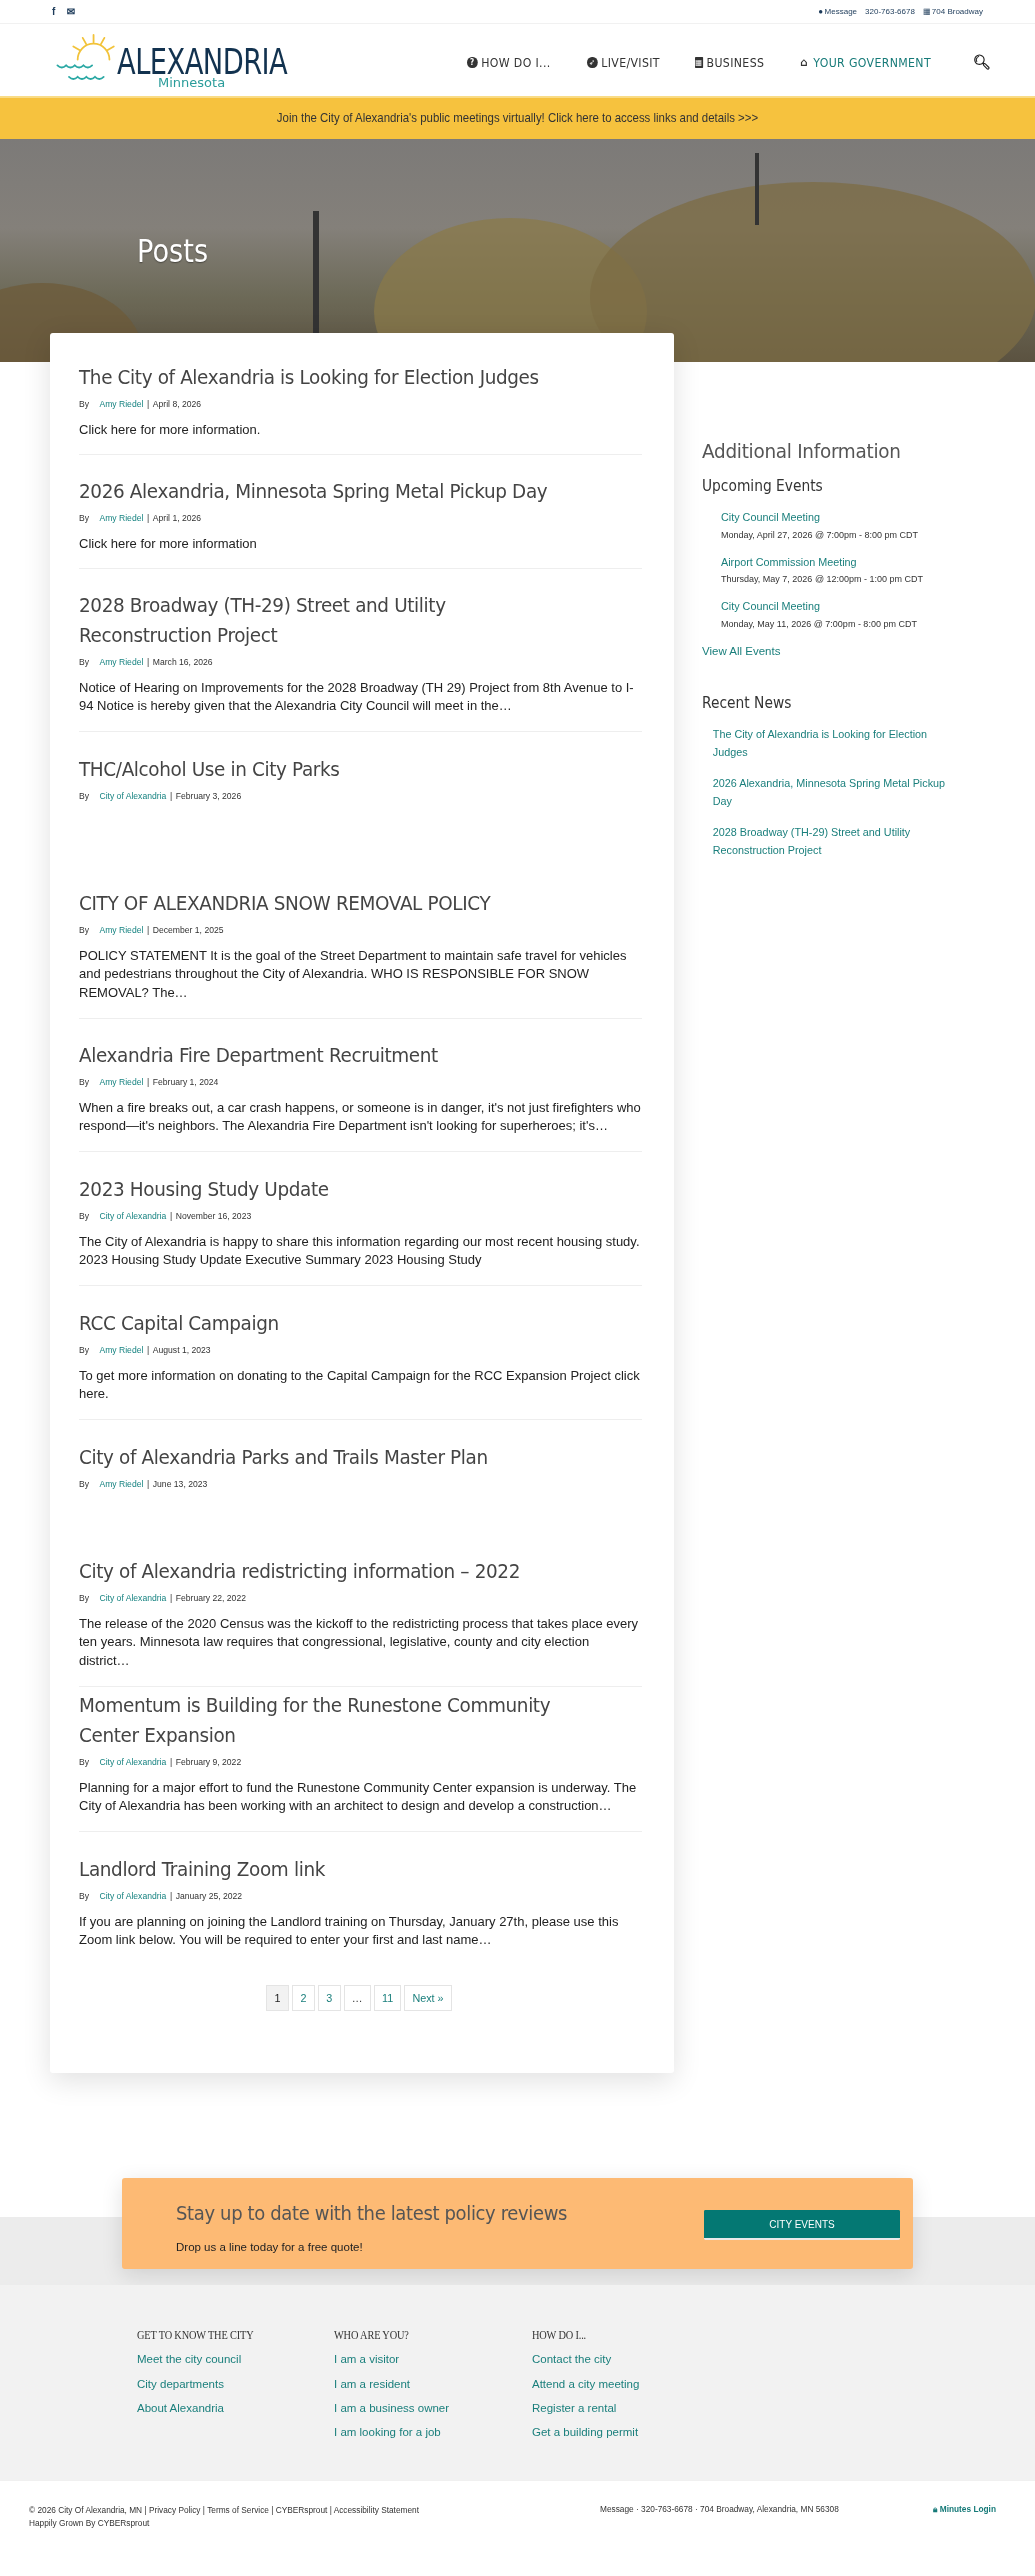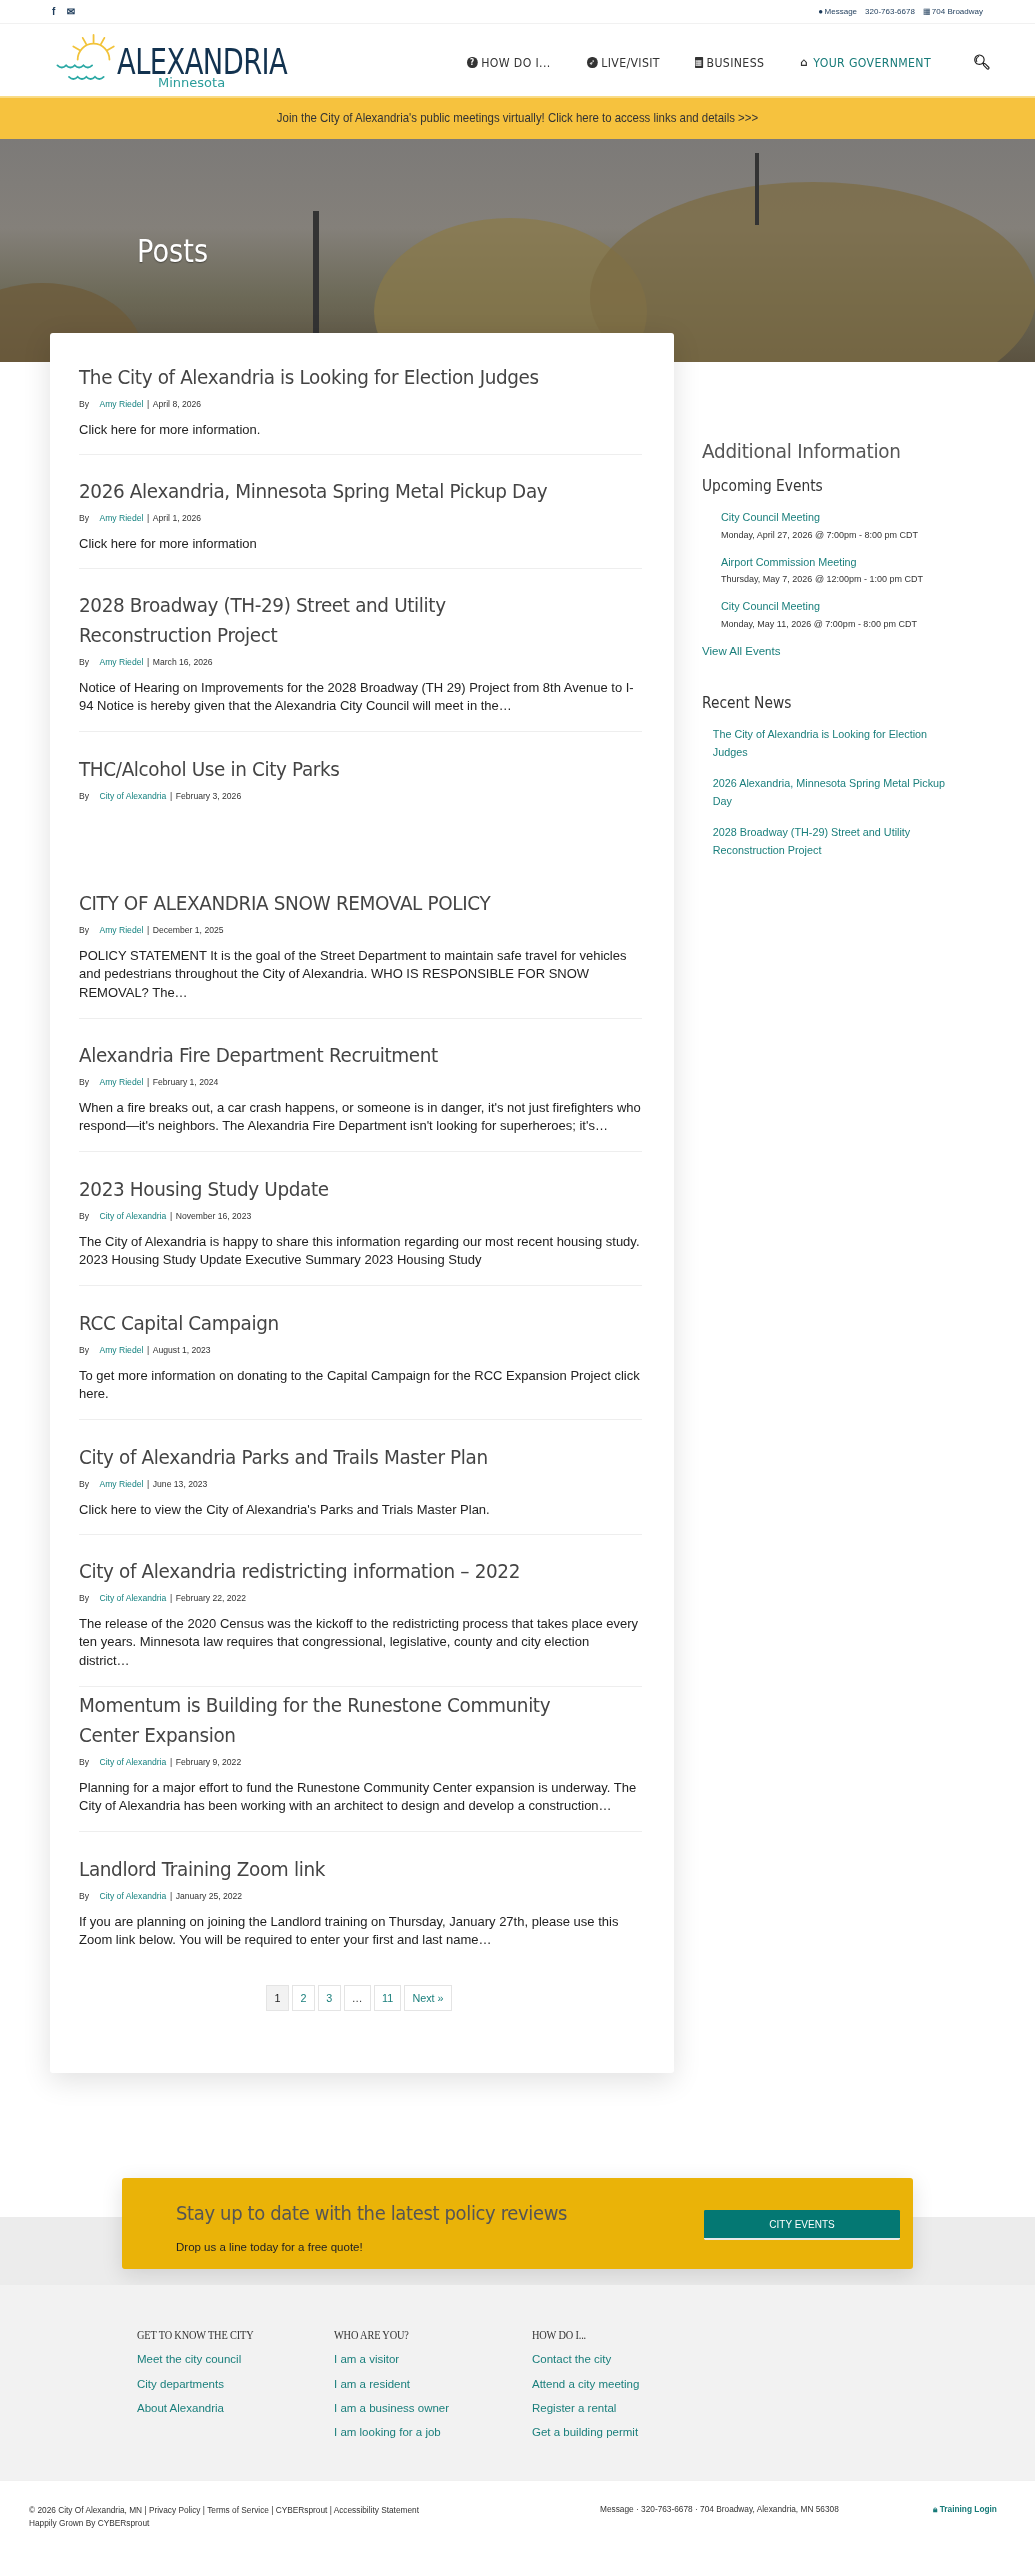--- a/index.html
+++ b/index.html
@@ -57,21 +57,21 @@
   .sidebar h3 { font-family: "DejaVu Sans", sans-serif; font-weight: normal; font-size: 20px; color: #555; letter-spacing: -0.3px; transform: scaleX(0.92); transform-origin: left top; }
   .sidebar h4 { font-family: "DejaVu Sans", sans-serif; font-weight: normal; font-size: 15px; color: #333; margin-top: 14.4px; transform: scaleX(0.92); transform-origin: left top; }
   .sidebar .event { margin-left: 19px; margin-top: 16px; }
   .sidebar .event .t { font-size: 10.8px; color: #1a7f7c; }
   .sidebar .event .d { font-size: 9px; color: #333; margin-top: 6.5px; }
   .sidebar .viewall { display: block; font-size: 11.5px; color: #1a7f7c; margin-top: 16px; }
   .sidebar .news { margin-left: 10.8px; margin-top: 13px; font-size: 10.8px; line-height: 18px; color: #1a7f7c; width: 237px; }
 
   
   .cta-band { position: absolute; left: 0; top: 2217px; width: 1035px; height: 68px; background: #ececec; }
-  .cta { position: absolute; left: 122px; top: 2178px; width: 791px; height: 91px; background: #eab308; border-radius: 2.9px; box-shadow: 0 5.8px 21.6px rgba(0,0,0,0.12); }
+  .cta { position: absolute; left: 122px; top: 2178px; width: 791px; height: 91px; background: #fdba74; border-radius: 2.9px; box-shadow: 0 5.8px 21.6px rgba(0,0,0,0.12); }
   .cta h3 { position: absolute; left: 54px; top: 23px; font-family: "DejaVu Sans", sans-serif; font-weight: normal; font-size: 20px; color: #555; letter-spacing: -0.4px; transform: scaleX(0.9); transform-origin: left top; }
   .cta p { position: absolute; left: 54px; top: 63px; font-size: 11.5px; color: #222; }
   .cta .btn { position: absolute; left: 582px; top: 32px; width: 196px; height: 30px; background: #047873; color: #fff; font-size: 10px; text-align: center; line-height: 30px; border-radius: 1.4px; border-bottom: 2.2px solid #eaeaea; }
 
   
   .footer { position: absolute; left: 0; top: 2285px; width: 1035px; height: 196px; background: #f2f2f2; }
   .fcol { position: absolute; top: 43px; width: 187px; }
   .fcol h5 { font-family: "Liberation Serif", serif; font-weight: normal; font-size: 12.2px; color: #333; transform: scaleX(0.85); transform-origin: left top; letter-spacing: -0.2px; }
   .fcol a { display: block; font-size: 11.5px; color: #1a7f7c; margin-top: 9.3px; line-height: 15px; }
 
@@ -185,21 +185,20 @@
     <div class="excerpt">The City of Alexandria is happy to share this information regarding our most recent housing study. 2023 Housing Study Update Executive Summary 2023 Housing Study</div>
   </div>
   <div class="post" style="top:975px;">
     <h2>RCC Capital Campaign</h2>
     <div class="meta"><span>By</span> <a>Amy Riedel</a><span class="sep">|</span><span>August 1, 2023</span></div>
     <div class="excerpt">To get more information on donating to the Capital Campaign for the RCC Expansion Project click here.</div>
   </div>
   <div class="post" style="top:1109px;">
     <h2>City of Alexandria Parks and Trails Master Plan</h2>
     <div class="meta"><span>By</span> <a>Amy Riedel</a><span class="sep">|</span><span>June 13, 2023</span></div>
-    <div class="excerpt">Click here to view the City of Alexandria's Parks and Trials Master Plan.</div>
   </div>
   <div class="post" style="top:1223px;">
     <h2>City of Alexandria redistricting information – 2022</h2>
     <div class="meta"><span>By</span> <a>City of Alexandria</a><span class="sep">|</span><span>February 22, 2022</span></div>
     <div class="excerpt">The release of the 2020 Census was the kickoff to the redistricting process that takes place every ten years. Minnesota law requires that congressional, legislative, county and city election district…</div>
   </div>
   <div class="post" style="top:1357px;">
     <h2 style="width:575px;">Momentum is Building for the Runestone Community Center Expansion</h2>
     <div class="meta"><span>By</span> <a>City of Alexandria</a><span class="sep">|</span><span>February 9, 2022</span></div>
     <div class="excerpt">Planning for a major effort to fund the Runestone Community Center expansion is underway. The City of Alexandria has been working with an architect to design and develop a construction…</div>
@@ -275,15 +274,15 @@
 <div class="bottom">
   <div class="left">
     <span>© 2026 City Of Alexandria, MN</span> |
     <a style="color:#333">Privacy Policy</a> |
     <a style="color:#333">Terms of Service</a> |
     <a style="color:#333">CYBERsprout</a> |
     <a style="color:#333">Accessibility Statement</a><br>
     <a style="color:#333">Happily Grown By CYBERsprout</a>
   </div>
   <div class="mid">Message · 320-763-6678 · 704 Broadway, Alexandria, MN 56308</div>
-  <div class="login"><span>🔒︎</span> <span>Training Login</span></div>
+  <div class="login"><span>🔒︎</span> <span>Minutes Login</span></div>
 </div>
 
 
 </body></html>

